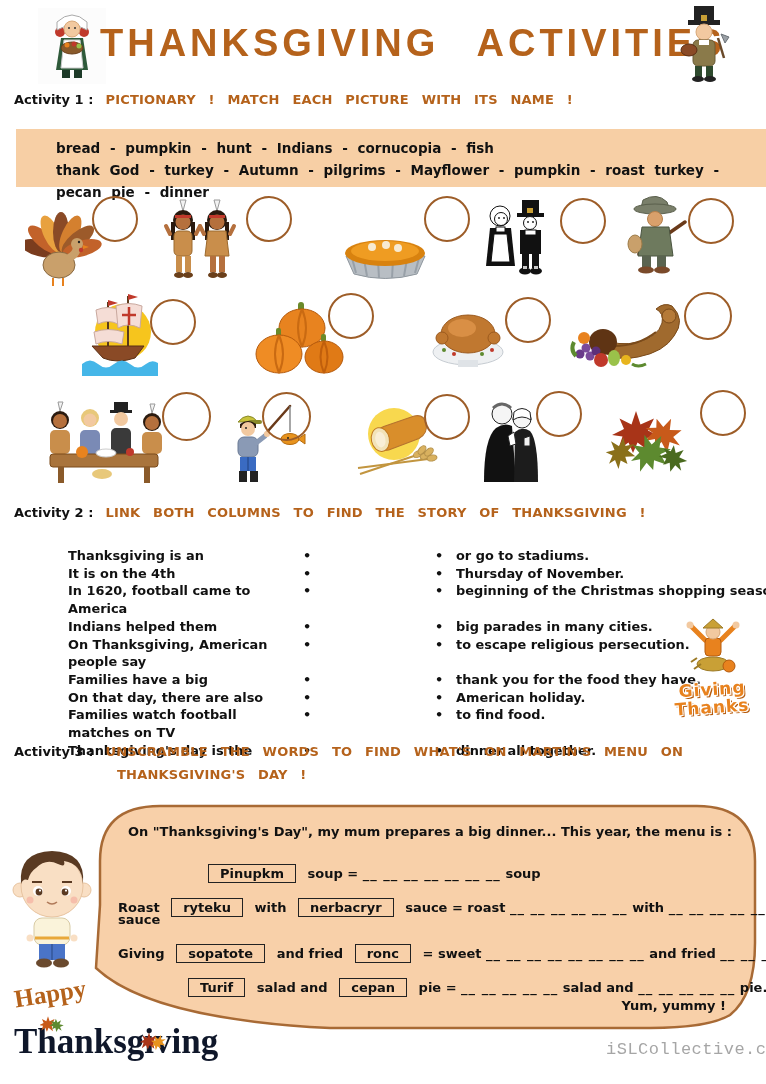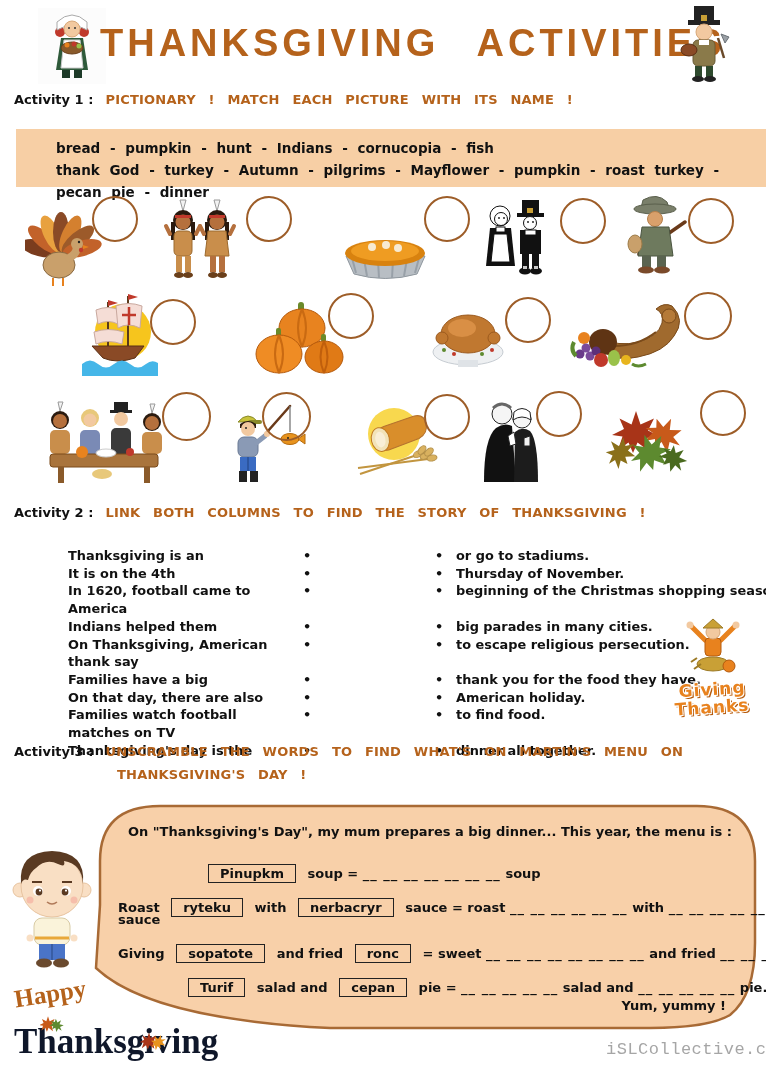--- a/index.html
+++ b/index.html
@@ -407,21 +407,21 @@
     <span>In 1620, football came to America</span>
       <span class="bullet"></span>
       <span></span>
       <span class="bullet"></span>
       <span class="right-text">beginning of the Christmas shopping season !</span>
     <span>Indians helped them</span>
       <span class="bullet"></span>
       <span></span>
       <span class="bullet"></span>
       <span class="right-text">big parades in many cities.</span>
-    <span>On Thanksgiving, American thank say</span>
+    <span>On Thanksgiving, American people say</span>
       <span class="bullet"></span>
       <span></span>
       <span class="bullet"></span>
       <span class="right-text">to escape religious persecution.</span>
     <span>Families have a big</span>
       <span class="bullet"></span>
       <span></span>
       <span class="bullet"></span>
       <span class="right-text">thank you for the food they have.</span>
     <span>On that day, there are also</span>

